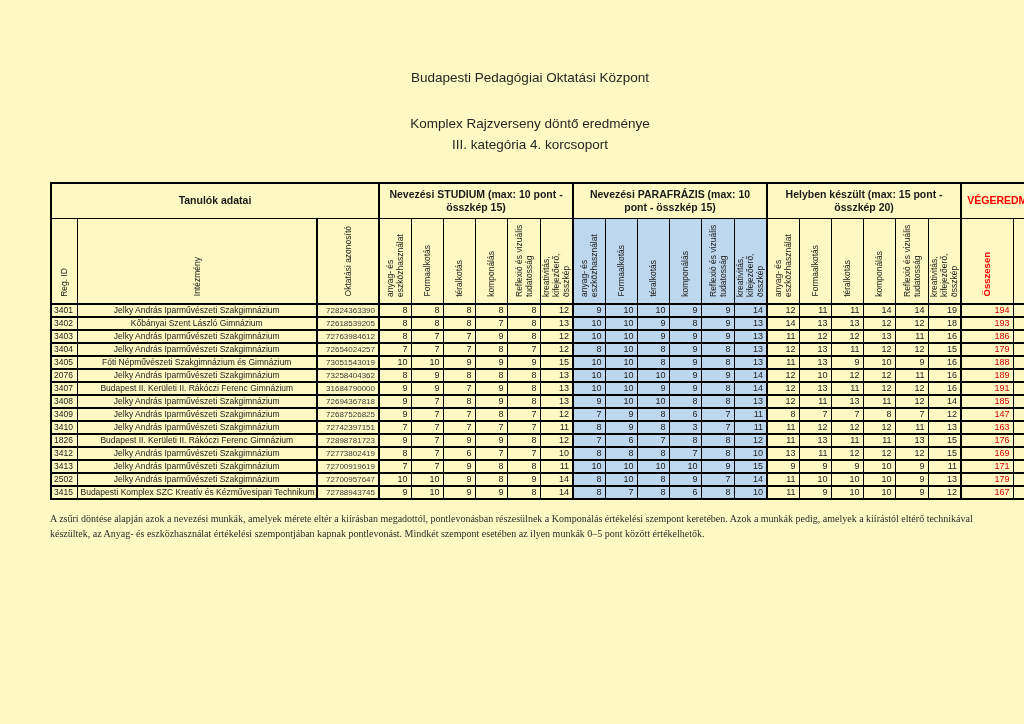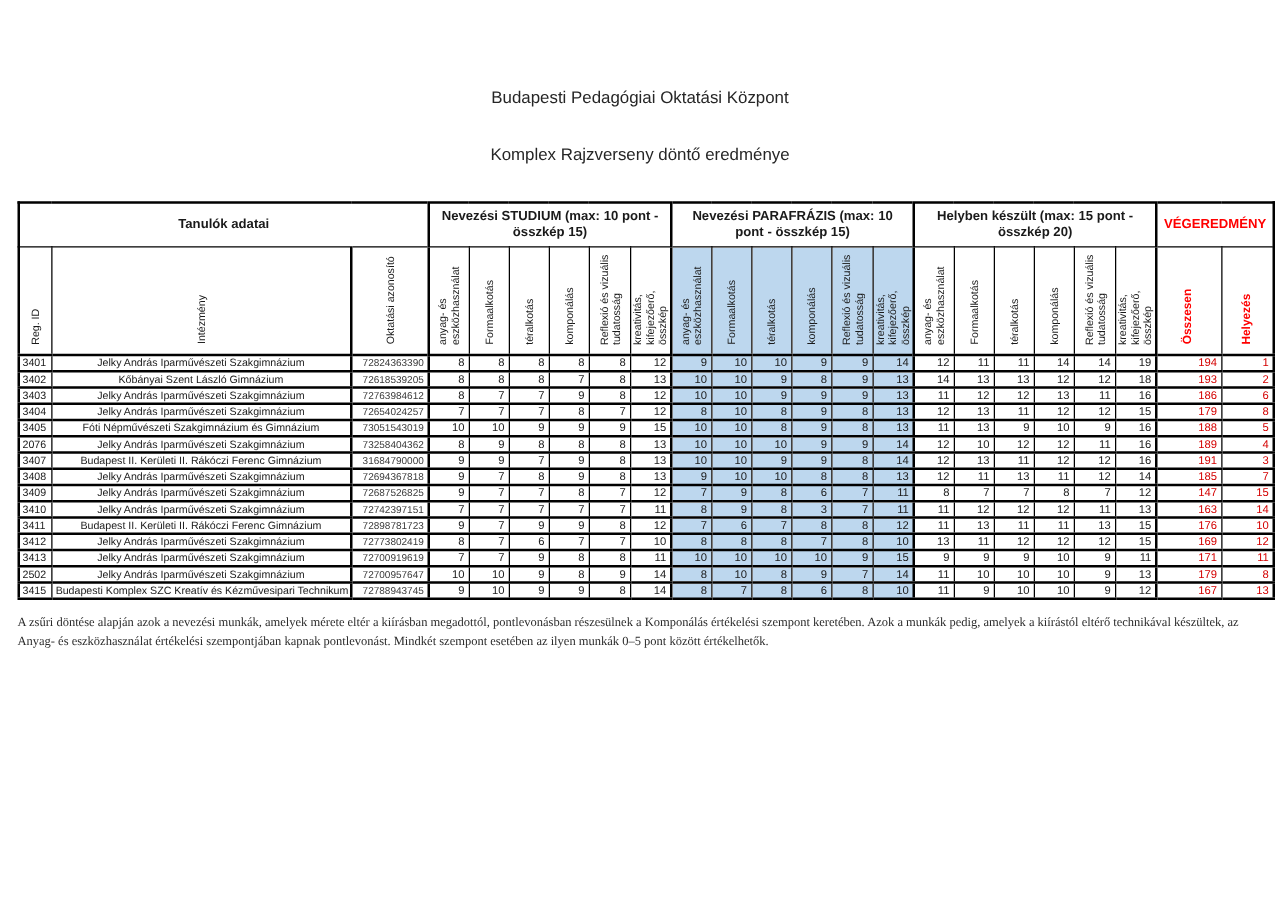--- a/index.html
+++ b/index.html
@@ -1,19 +1,19 @@
 <!DOCTYPE html>
 <html><head>
 <meta charset="utf-8">
 <style>
   * { margin:0; padding:0; box-sizing:border-box; }
   html,body { background:#e8e8e8; }
   .page {
-    width:1024px; height:724px; background:#ffffff; position:relative;
-    font-family:"Liberation Sans", sans-serif; color:#1a1a1a; overflow:hidden;
+    width:1024px; height:724px; background:#fef9c3; position:relative;
+    font-family:"Liberation Sans", sans-serif; color:#1a1a1a; overflow:hidden;padding-left:36px;
   }
   .titles { padding-top:70px; text-align:center; font-size:13.5px; color:#262626; }
   .titles .org { margin-bottom:28px; }
   .titles .sub { line-height:21px; }
 
   table.results {
     border-collapse:collapse; table-layout:fixed;
     margin:27px 0 0 14px; width:1000px;
     border:2px solid #000;
   }
@@ -54,20 +54,21 @@
   }
 </style>
 </head>
 <body>
 
 <div class="page">
 
   <div class="titles">
     <div class="org">Budapesti Pedagógiai Oktatási Központ</div>
     <div class="sub">Komplex Rajzverseny döntő eredménye</div>
+    <div class="sub">III. kategória 4. korcsoport</div>
   </div>
 
   <table class="results">
     <colgroup>
       <col style="width:26px">
         <col style="width:240px">
         <col style="width:62px">
       <col style="width:32px">
         <col style="width:32px">
         <col style="width:32px">
@@ -368,21 +369,21 @@
           <td class="score bL">11</td>
           <td class="score">12</td>
           <td class="score">12</td>
           <td class="score">12</td>
           <td class="score">11</td>
           <td class="score">13</td>
           <td class="res bL">163</td>
           <td class="res">14</td>
         </tr>
         <tr>
-          <td class="regid">3411</td>
+          <td class="regid">1826</td>
           <td class="inst">Budapest II. Kerületi II. Rákóczi Ferenc Gimnázium</td>
           <td class="oktid bL">72898781723</td>
           <td class="score bL">9</td>
           <td class="score">7</td>
           <td class="score">9</td>
           <td class="score">9</td>
           <td class="score">8</td>
           <td class="score">12</td>
           <td class="score parbg bL">7</td>
           <td class="score parbg">6</td>

